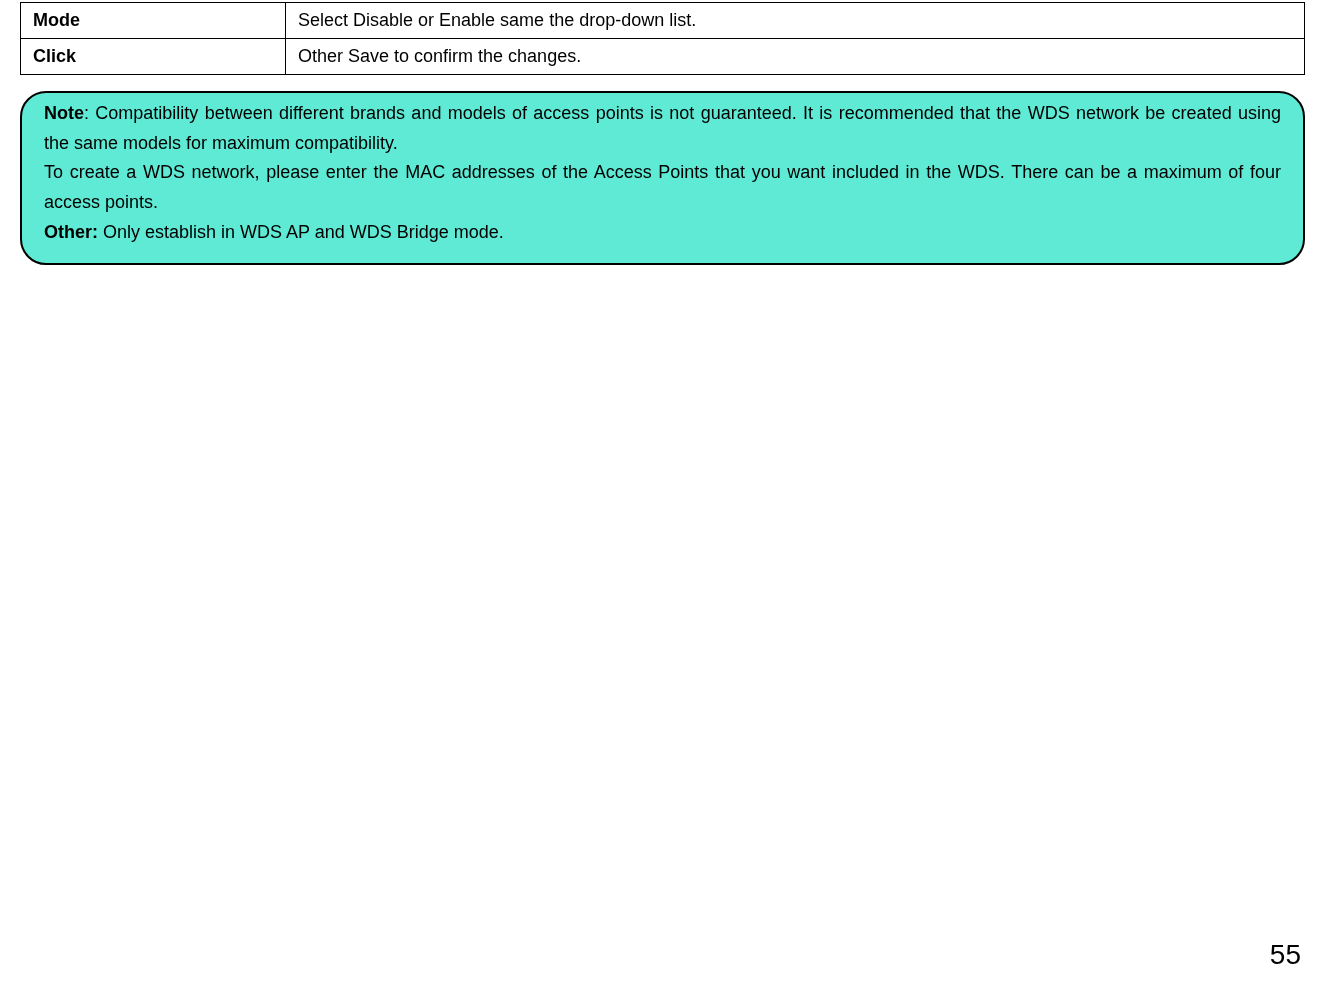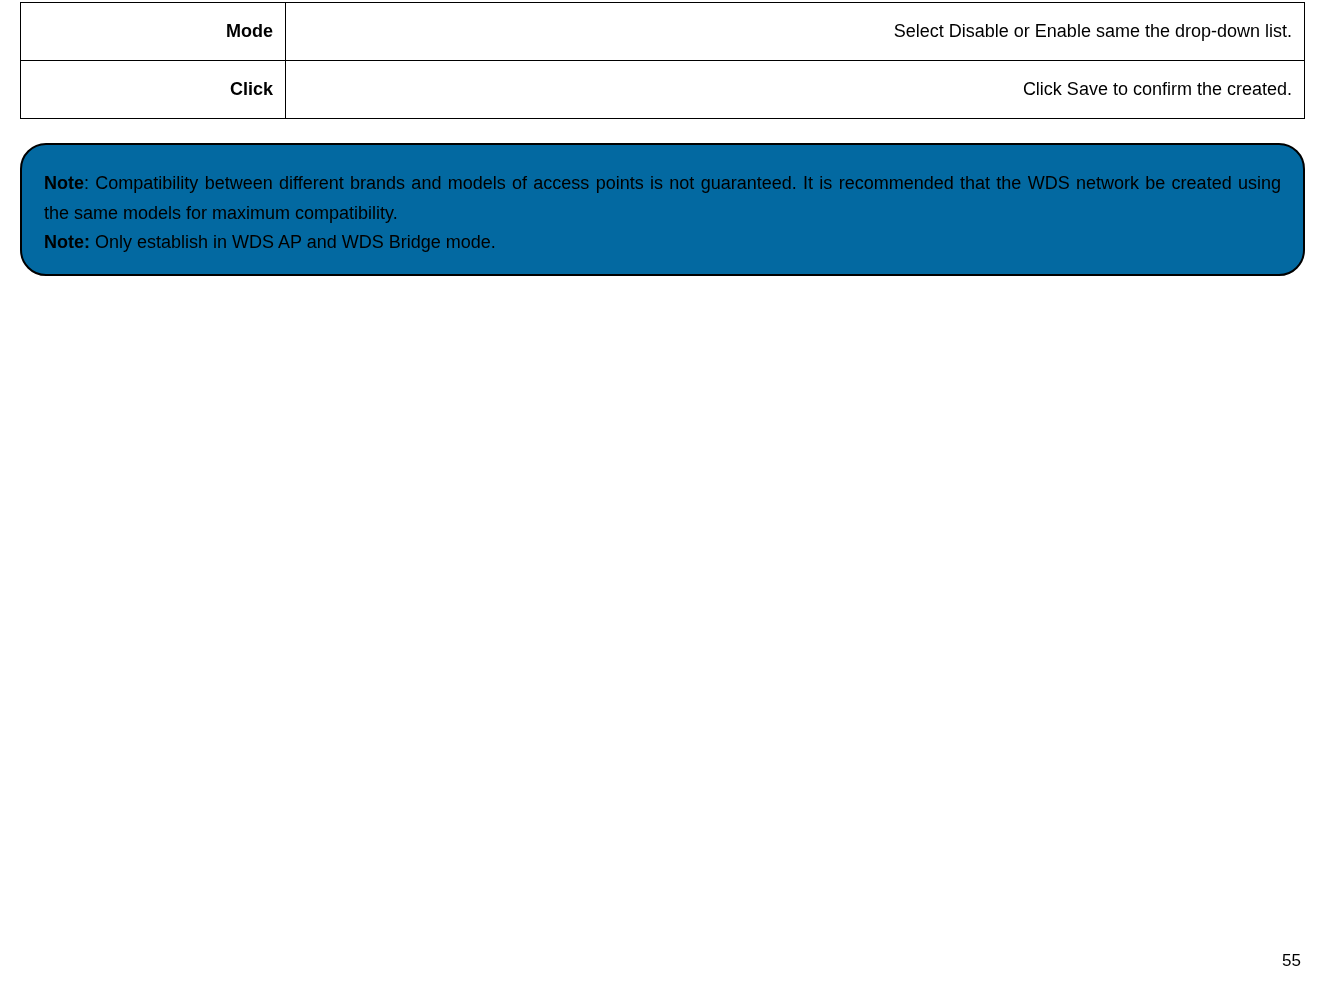--- a/index.html
+++ b/index.html
@@ -17,69 +17,71 @@
       position: relative;
       padding: 0 20px;
     }
     .params-table {
       width: 100%;
       border-collapse: collapse;
       margin-top: 2px;
     }
     .params-table td {
       border: 1.5px solid #000;
-      padding: 15px 12px;
+      padding: 4px 12px;
       vertical-align: top;
       line-height: 1.5;
-      text-align: right;
     }
     .params-table td.label-cell {
       width: 265px;
       font-weight: bold;
     }
     .note-box {
-      margin-top: 24px;
+      margin-top: 16px;
       border: 2px solid #000;
       border-radius: 26px;
-      background: #0369a1;
-      padding: 24px 22px 16px 22px;
+      background: #5eead4;
+      padding: 6px 22px 16px 22px;
       line-height: 1.65;
       text-align: justify;
     }
     .note-box p {
       margin: 0;
     }
     .note-label {
       font-weight: bold;
     }
     .page-number {
       position: absolute;
       bottom: 16px;
       right: 24px;
-      font-size: 17px;
+      font-size: 28px;
     }
   </style>
 </head>
 <body>
 
 <table class="params-table">
   <tbody>
     <tr>
       <td class="label-cell">Mode</td>
       <td>Select Disable or Enable same the drop-down list.</td>
     </tr>
     <tr>
       <td class="label-cell">Click</td>
-      <td>Click Save to confirm the created.</td>
+      <td>Other Save to confirm the changes.</td>
     </tr>
   </tbody>
 </table>
 
 <div class="note-box">
   <p>
     <span class="note-label">Note</span><span>: Compatibility between different brands and models of access points is not guaranteed. It is recommended that the WDS network be created using the same models for maximum compatibility.</span>
   </p>
   <p>
-    <span class="note-label">Note:</span><span> Only establish in WDS AP and WDS Bridge mode.</span>
+    <span>To create a WDS network, please enter the MAC addresses of the Access Points that you want included in the WDS. There can be a maximum of four access points.</span>
+  </p>
+  <p>
+    <span class="note-label">Other:</span><span> Only establish in WDS AP and WDS Bridge mode.</span>
   </p>
 </div>
 
 <div class="page-number">55</div>
 
 </body></html>

